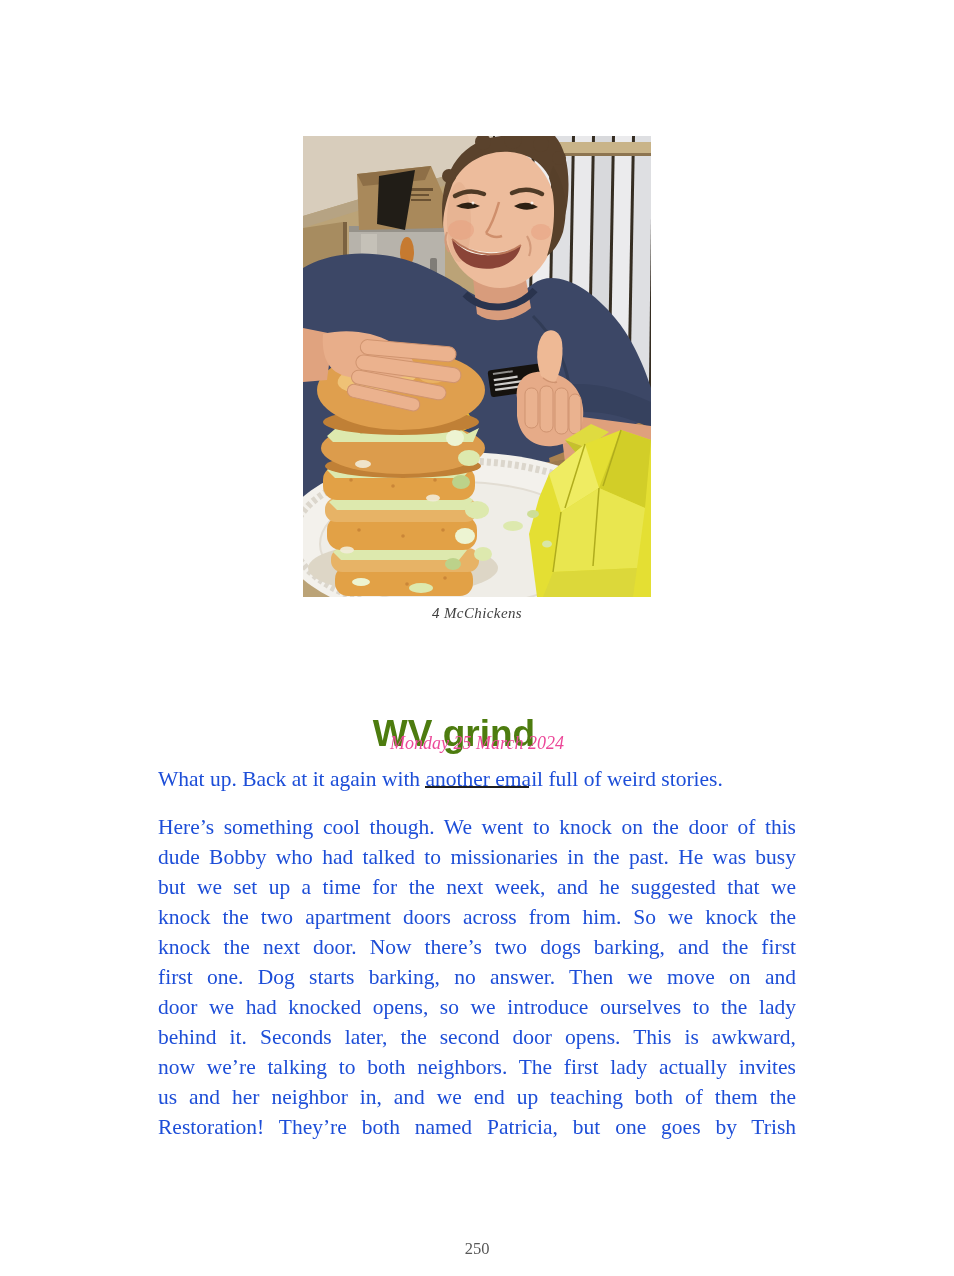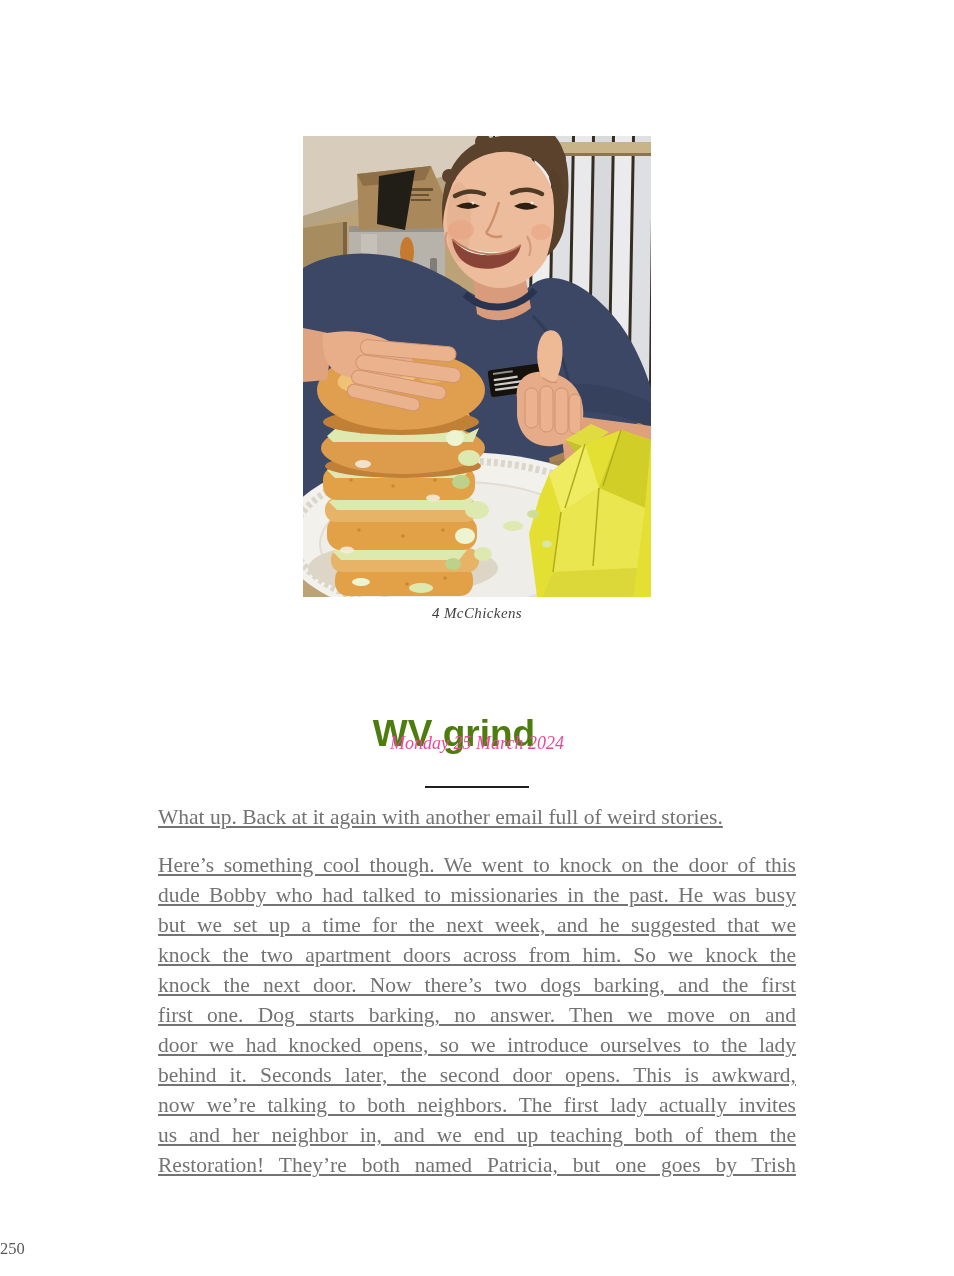--- a/index.html
+++ b/index.html
@@ -42,33 +42,33 @@
     color:#ec4899;
   }
   .divider{
     position:absolute;top:770px;left:50%;
     width:104px;height:0;
     border:0;border-top:2px solid #1f1f1f;
     transform:translateX(-50%);
     margin:0;
   }
   .bodytext{
-    position:absolute;left:158px;top:786px;width:638px;
+    position:absolute;left:158px;top:748px;width:638px;
     font-size:21.5px;
-    color:#737373;
-    text-decoration:underline;
+    color:#1d4ed8;
   }
   .para1{margin:0 0 18px 0;line-height:30px;}
   .jline{
     line-height:30px;
     text-align:justify;
     text-align-last:justify;
   }
   .pagenum{
     position:absolute;top:1223px;left:0;width:954px;
+    text-align:center;
     font-size:16.5px;
     color:#585858;
   }
 </style>
 </head>
 <body>
 
 <div class="page">
 
   <div class="photo">

